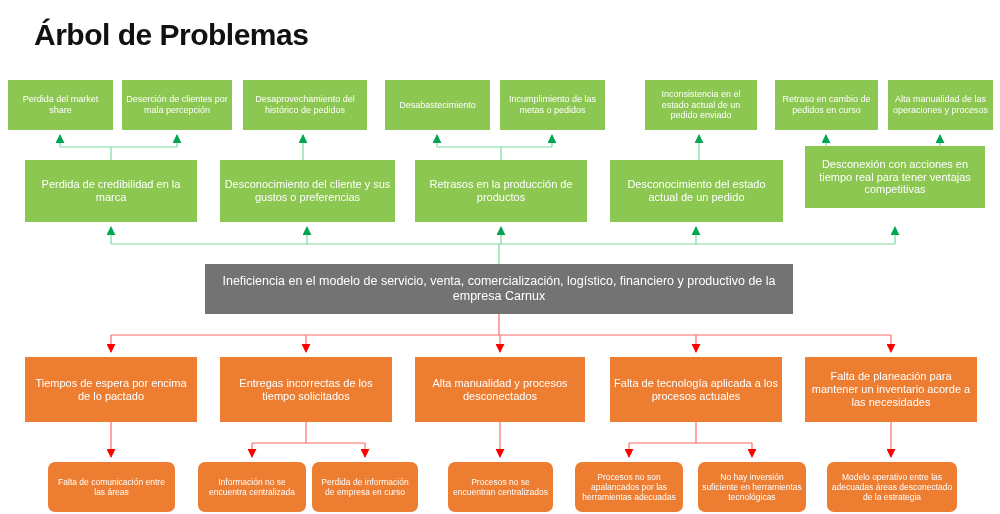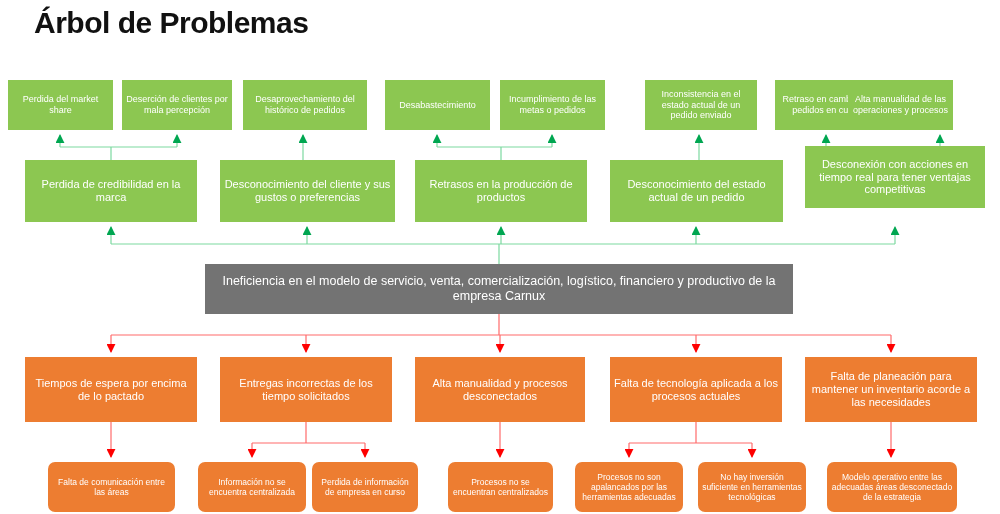--- a/index.html
+++ b/index.html
@@ -1,21 +1,21 @@
 <!DOCTYPE html>
 <html><head>
 <meta charset="utf-8">
 <style>
   html,body{margin:0;padding:0;background:#ffffff;}
   #canvas{
     position:relative;width:1000px;height:514px;background:#ffffff;overflow:hidden;
     font-family:"Liberation Sans",sans-serif;
   }
   #page-title{
-    position:absolute;left:34px;top:6px;font-size:30px;font-weight:700;color:#111111;
+    position:absolute;left:34px;top:18px;font-size:30px;font-weight:700;color:#111111;
     letter-spacing:-0.5px;
   }
   .box{
     position:absolute;display:flex;align-items:center;justify-content:center;
     text-align:center;color:#ffffff;box-sizing:border-box;padding:2px 4px;line-height:1.18;
   }
   .green{background:#8CC751;}
   .blue{background:#737373;}
   .orange{background:#ED7D31;}
   .sz-top{font-size:9px;}
@@ -97,21 +97,21 @@
     </g>
   </svg>
 
   <div class="box green sz-top" style="left:8px;top:80px;width:105px;height:50px">Perdida del market share</div>
   <div class="box green sz-top" style="left:122px;top:80px;width:110px;height:50px">Deserción de clientes por mala percepción</div>
   <div class="box green sz-top" style="left:243px;top:80px;width:124px;height:50px">Desaprovechamiento del histórico de pedidos</div>
   <div class="box green sz-top" style="left:385px;top:80px;width:105px;height:50px">Desabastecimiento</div>
   <div class="box green sz-top" style="left:500px;top:80px;width:105px;height:50px">Incumplimiento de las metas o pedidos</div>
   <div class="box green sz-top" style="left:645px;top:80px;width:112px;height:50px">Inconsistencia en el estado actual de un pedido enviado</div>
   <div class="box green sz-top" style="left:775px;top:80px;width:103px;height:50px">Retraso en cambio de pedidos en curso</div>
-  <div class="box green sz-top" style="left:848px;top:80px;width:105px;height:50px">Alta manualidad de las operaciones y procesos</div>
+  <div class="box green sz-top" style="left:888px;top:80px;width:105px;height:50px">Alta manualidad de las operaciones y procesos</div>
 
   <div class="box green sz-mid" style="left:25px;top:160px;width:172px;height:62px">Perdida de credibilidad en la marca</div>
   <div class="box green sz-mid" style="left:220px;top:160px;width:175px;height:62px">Desconocimiento del cliente y sus gustos o preferencias</div>
   <div class="box green sz-mid" style="left:415px;top:160px;width:172px;height:62px">Retrasos en la producción de productos</div>
   <div class="box green sz-mid" style="left:610px;top:160px;width:173px;height:62px">Desconocimiento del estado actual de un pedido</div>
   <div class="box green sz-mid" style="left:805px;top:146px;width:180px;height:62px">Desconexión con acciones en tiempo real para tener ventajas competitivas</div>
 
   <div class="box blue sz-problem" style="left:205px;top:264px;width:588px;height:50px">Ineficiencia en el modelo de servicio, venta, comercialización, logístico, financiero y productivo de la empresa Carnux</div>
 
   <div class="box orange sz-cause" style="left:25px;top:357px;width:172px;height:65px">Tiempos de espera por encima de lo pactado</div>

